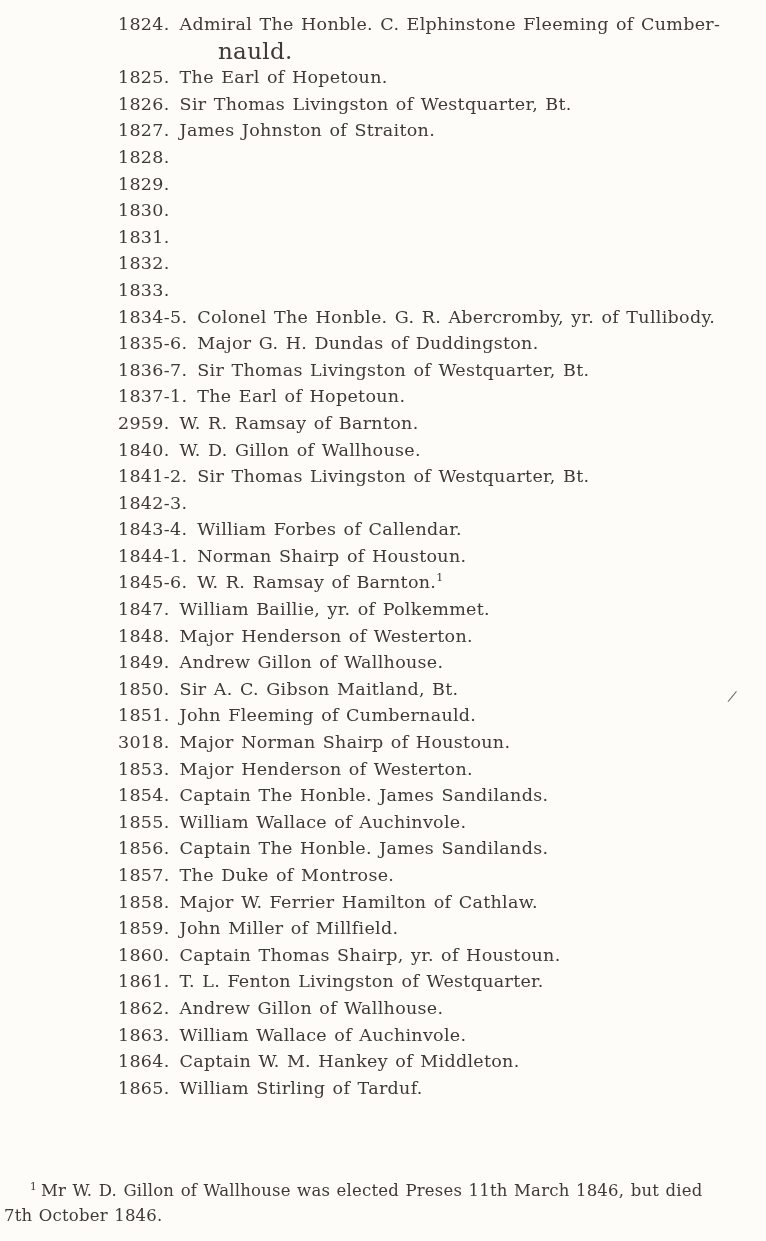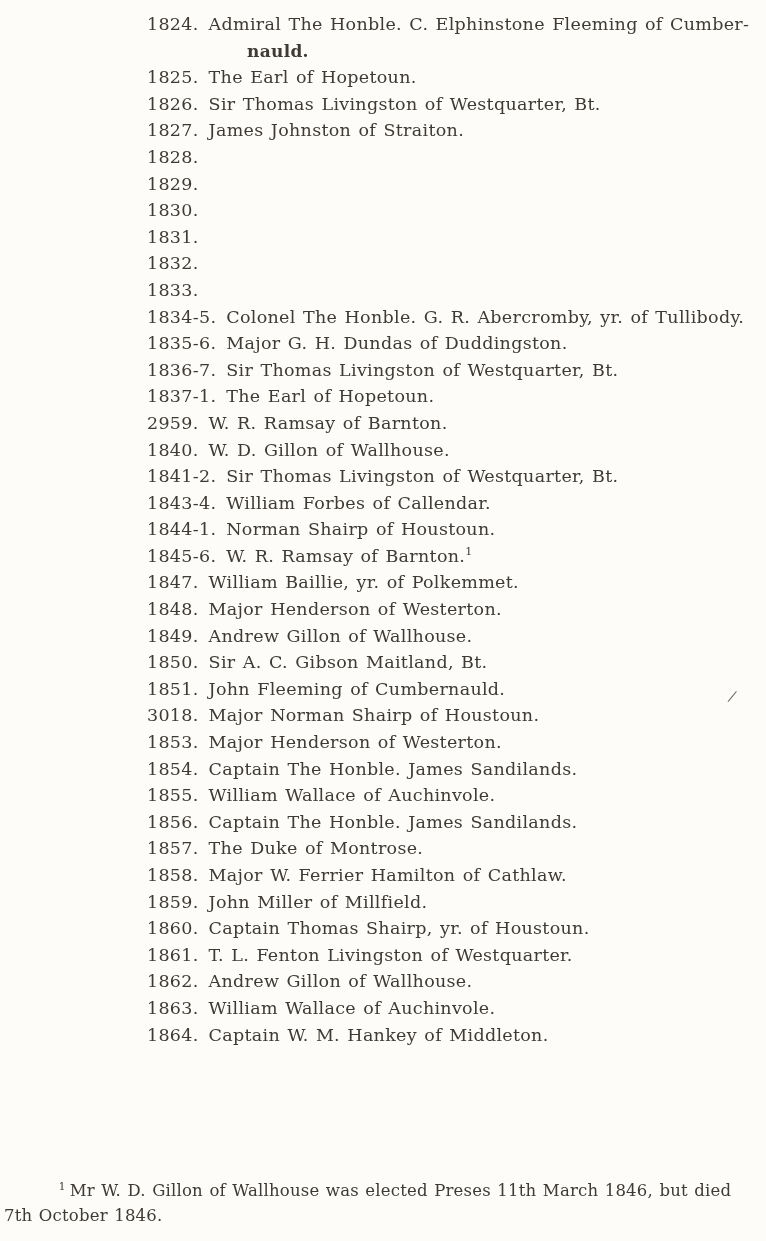--- a/index.html
+++ b/index.html
@@ -16,60 +16,57 @@
   }
   .page {
     position: relative;
     width: 766px;
     height: 1241px;
     box-sizing: border-box;
     padding-top: 11px;
   }
   .entry-list {
     padding-left: 118px;
-    margin-left: 29px;
   }
   .entry {
     font-size: 17.5px;
     line-height: 26.6px;
     letter-spacing: 0.3px;
     word-spacing: 1.5px;
     white-space: nowrap;
   }
   .entry .year {
     display: inline-block;
     margin-right: 10px;
   }
   .entry sup {
     font-size: 11px;
     vertical-align: super;
     line-height: 0;
   }
   .continuation {
-    font-size: 17px;
+    font-size: 23px;
     line-height: 26.6px;
     letter-spacing: 0.3px;
     padding-left: 100px;
     white-space: nowrap;
-    font-weight: bold;
   }
   .footnote {
     position: absolute;
     left: 4px;
     top: 1178px;
     width: 756px;
     font-size: 16.5px;
     line-height: 25px;
     letter-spacing: 0.2px;
     word-spacing: 1px;
   }
   .footnote .fn-line1 {
     text-indent: 26px;
     white-space: nowrap;
-    text-align: center;
   }
   .footnote sup {
     font-size: 10.5px;
     vertical-align: super;
     line-height: 0;
     margin-right: 4px;
   }
   .artifact {
     position: absolute;
     left: 731px;
@@ -97,20 +94,21 @@
       <div class="entry"><span class="year">1831.</span><span class="name"></span></div>
       <div class="entry"><span class="year">1832.</span><span class="name"></span></div>
       <div class="entry"><span class="year">1833.</span><span class="name"></span></div>
       <div class="entry"><span class="year">1834-5.</span><span class="name">Colonel The Honble. G. R. Abercromby, yr. of Tullibody.</span></div>
       <div class="entry"><span class="year">1835-6.</span><span class="name">Major G. H. Dundas of Duddingston.</span></div>
       <div class="entry"><span class="year">1836-7.</span><span class="name">Sir Thomas Livingston of Westquarter, Bt.</span></div>
       <div class="entry"><span class="year">1837-1.</span><span class="name">The Earl of Hopetoun.</span></div>
       <div class="entry"><span class="year">2959.</span><span class="name">W. R. Ramsay of Barnton.</span></div>
       <div class="entry"><span class="year">1840.</span><span class="name">W. D. Gillon of Wallhouse.</span></div>
       <div class="entry"><span class="year">1841-2.</span><span class="name">Sir Thomas Livingston of Westquarter, Bt.</span></div>
+      <div class="entry"><span class="year">1842-3.</span><span class="name"></span></div>
       <div class="entry"><span class="year">1843-4.</span><span class="name">William Forbes of Callendar.</span></div>
       <div class="entry"><span class="year">1844-1.</span><span class="name">Norman Shairp of Houstoun.</span></div>
       <div class="entry"><span class="year">1845-6.</span><span class="name">W. R. Ramsay of Barnton.</span><sup>1</sup></div>
       <div class="entry"><span class="year">1847.</span><span class="name">William Baillie, yr. of Polkemmet.</span></div>
       <div class="entry"><span class="year">1848.</span><span class="name">Major Henderson of Westerton.</span></div>
       <div class="entry"><span class="year">1849.</span><span class="name">Andrew Gillon of Wallhouse.</span></div>
       <div class="entry"><span class="year">1850.</span><span class="name">Sir A. C. Gibson Maitland, Bt.</span></div>
       <div class="entry"><span class="year">1851.</span><span class="name">John Fleeming of Cumbernauld.</span></div>
       <div class="entry"><span class="year">3018.</span><span class="name">Major Norman Shairp of Houstoun.</span></div>
       <div class="entry"><span class="year">1853.</span><span class="name">Major Henderson of Westerton.</span></div>
@@ -118,20 +116,21 @@
       <div class="entry"><span class="year">1855.</span><span class="name">William Wallace of Auchinvole.</span></div>
       <div class="entry"><span class="year">1856.</span><span class="name">Captain The Honble. James Sandilands.</span></div>
       <div class="entry"><span class="year">1857.</span><span class="name">The Duke of Montrose.</span></div>
       <div class="entry"><span class="year">1858.</span><span class="name">Major W. Ferrier Hamilton of Cathlaw.</span></div>
       <div class="entry"><span class="year">1859.</span><span class="name">John Miller of Millfield.</span></div>
       <div class="entry"><span class="year">1860.</span><span class="name">Captain Thomas Shairp, yr. of Houstoun.</span></div>
       <div class="entry"><span class="year">1861.</span><span class="name">T. L. Fenton Livingston of Westquarter.</span></div>
       <div class="entry"><span class="year">1862.</span><span class="name">Andrew Gillon of Wallhouse.</span></div>
       <div class="entry"><span class="year">1863.</span><span class="name">William Wallace of Auchinvole.</span></div>
       <div class="entry"><span class="year">1864.</span><span class="name">Captain W. M. Hankey of Middleton.</span></div>
+      <div class="entry"><span class="year">1865.</span><span class="name">William Stirling of Tarduf.</span></div>
     </div>
 
   <div class="artifact">⁄</div>
 
   <div class="footnote">
     <div class="fn-line1"><sup>1</sup><span>Mr W. D. Gillon of Wallhouse was elected Preses 11th March 1846, but died</span></div>
     <div class="fn-line2">7th October 1846.</div>
   </div>
 
 </div>

